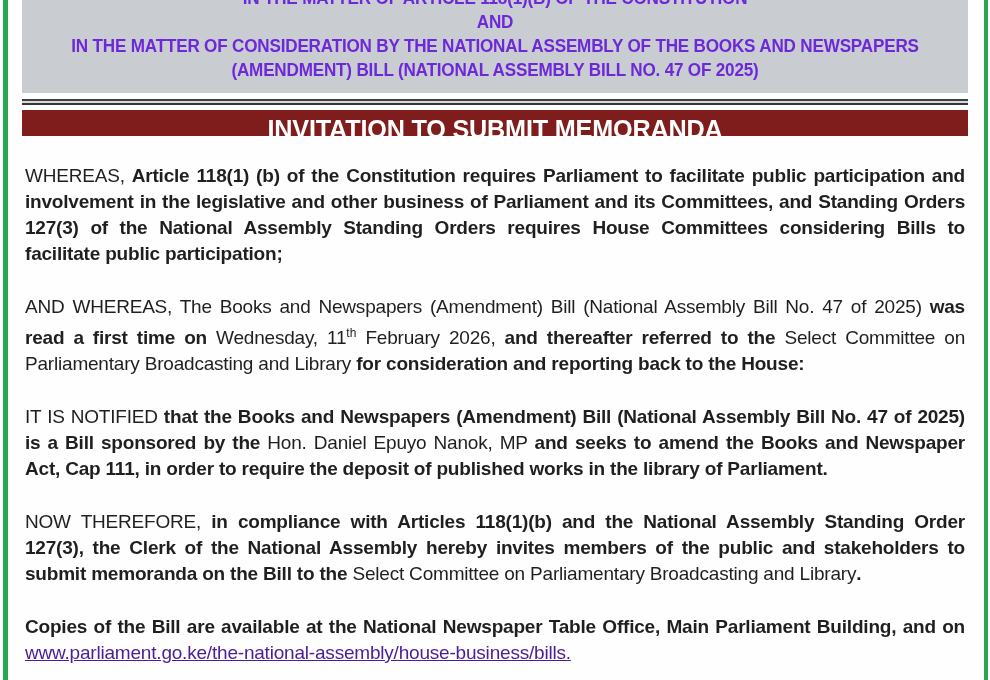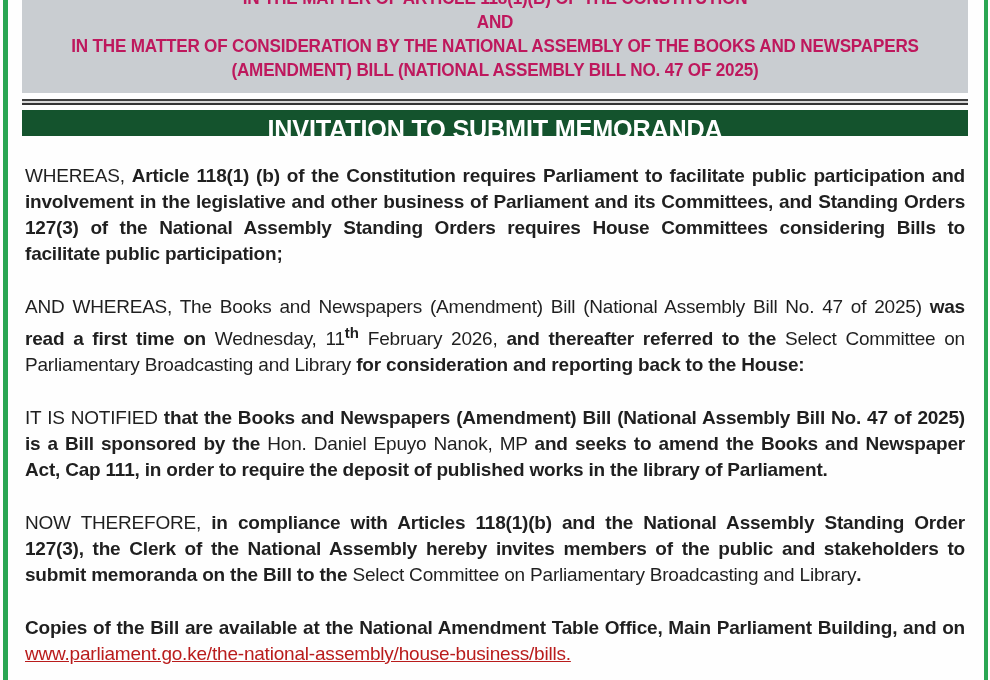--- a/index.html
+++ b/index.html
@@ -15,21 +15,21 @@
   
   .edge-left  { position: absolute; left: 3px;  top: 0; width: 5px; height: 680px; background: #2aa653; }
   .edge-right { position: absolute; left: 984px; top: 0; width: 4px; height: 680px; background: #2aa653; }
 
   
   .header-box {
     position: absolute; top: 0; left: 22px; right: 22px; height: 93px;
     background: #c9cdd1;
     overflow: hidden;
     text-align: center;
-    color: #be185d;
+    color: #6d28d9;
   }
   .header-line {
     font-weight: 700;
     font-size: 18px;
     line-height: 24px;
     letter-spacing: -0.2px;
     white-space: nowrap;
     transform: scaleX(0.95);
     transform-origin: 50% 50%;
   }
@@ -40,21 +40,21 @@
     position: absolute; top: 99px; left: 22px; right: 22px;
     height: 2px;
     background: #d8d8d8;
     border-top: 2px solid #3f3f3f;
     border-bottom: 2px solid #343434;
   }
 
   
   .banner {
     position: absolute; top: 110px; left: 22px; right: 22px; height: 26px;
-    background: #14532d;
+    background: #7f1d1d;
     text-align: center;
   }
   .banner-title {
     color: #ffffff;
     font-weight: 700;
     font-size: 26px;
     line-height: 38px;
     letter-spacing: -0.2px;
     transform: scaleX(0.97);
     transform-origin: 50% 50%;
@@ -65,22 +65,22 @@
     position: absolute; top: 163px; left: 25px; right: 25px;
     color: #1f1f1f;
     font-size: 19px;
     line-height: 26px;
     letter-spacing: -0.2px;
     text-align: justify;
   }
   .body-copy p { margin: 0 0 27px 0; }
   .run-b    { font-weight: 400; }
   .run-r    { font-weight: 700; }
-  .run-bsup { font-weight: 700; font-size: 15px; vertical-align: 7px; letter-spacing: 0; }
-  .run-link { color: #b91c1c; text-decoration: underline; font-weight: 400; }
+  .run-bsup { font-weight: 400; font-size: 12px; vertical-align: 7px; letter-spacing: 0; }
+  .run-link { color: #4c1d95; text-decoration: underline; font-weight: 400; }
 </style>
 </head>
 <body>
 
 <div class="edge-left"></div>
 <div class="edge-right"></div>
 
 <div class="header-box">
   <div class="header-line cut">IN THE MATTER OF ARTICLE 118(1)(B) OF THE CONSTITUTION</div>
   <div class="header-line">AND</div>
@@ -92,14 +92,14 @@
 
 <div class="banner">
   <div class="banner-title">INVITATION TO SUBMIT MEMORANDA</div>
 </div>
 
 <div class="body-copy">
   <p><span class="run-b">WHEREAS, </span><span class="run-r">Article 118(1) (b) of the Constitution requires Parliament to facilitate public participation and involvement in the legislative and other business of Parliament and its Committees, and Standing Orders 127(3) of the National Assembly Standing Orders requires House Committees considering Bills to facilitate public participation;</span></p>
   <p><span class="run-b">AND WHEREAS, The Books and Newspapers (Amendment) Bill (National Assembly Bill No. 47 of 2025) </span><span class="run-r">was read a first time on </span><span class="run-b">Wednesday, 11</span><span class="run-bsup">th</span><span class="run-b"> February 2026, </span><span class="run-r">and thereafter referred to the </span><span class="run-b">Select Committee on Parliamentary Broadcasting and Library </span><span class="run-r">for consideration and reporting back to the House:</span></p>
   <p><span class="run-b">IT IS NOTIFIED </span><span class="run-r">that the Books and Newspapers (Amendment) Bill (National Assembly Bill No. 47 of 2025) is a Bill sponsored by the </span><span class="run-b">Hon. Daniel Epuyo Nanok, MP </span><span class="run-r">and seeks to amend the Books and Newspaper Act, Cap 111, in order to require the deposit of published works in the library of Parliament.</span></p>
   <p><span class="run-b">NOW THEREFORE, </span><span class="run-r">in compliance with Articles 118(1)(b) and the National Assembly Standing Order 127(3), the Clerk of the National Assembly hereby invites members of the public and stakeholders to submit memoranda on the Bill to the </span><span class="run-b">Select Committee on Parliamentary Broadcasting and Library</span><span class="run-r">.</span></p>
-  <p><span class="run-r">Copies of the Bill are available at the National Amendment Table Office, Main Parliament Building, and on  </span><a class="run-link" href="#">www.parliament.go.ke/the-national-assembly/house-business/bills.</a></p>
+  <p><span class="run-r">Copies of the Bill are available at the National Newspaper Table Office, Main Parliament Building, and on  </span><a class="run-link" href="#">www.parliament.go.ke/the-national-assembly/house-business/bills.</a></p>
 </div>
 
 </body></html>

